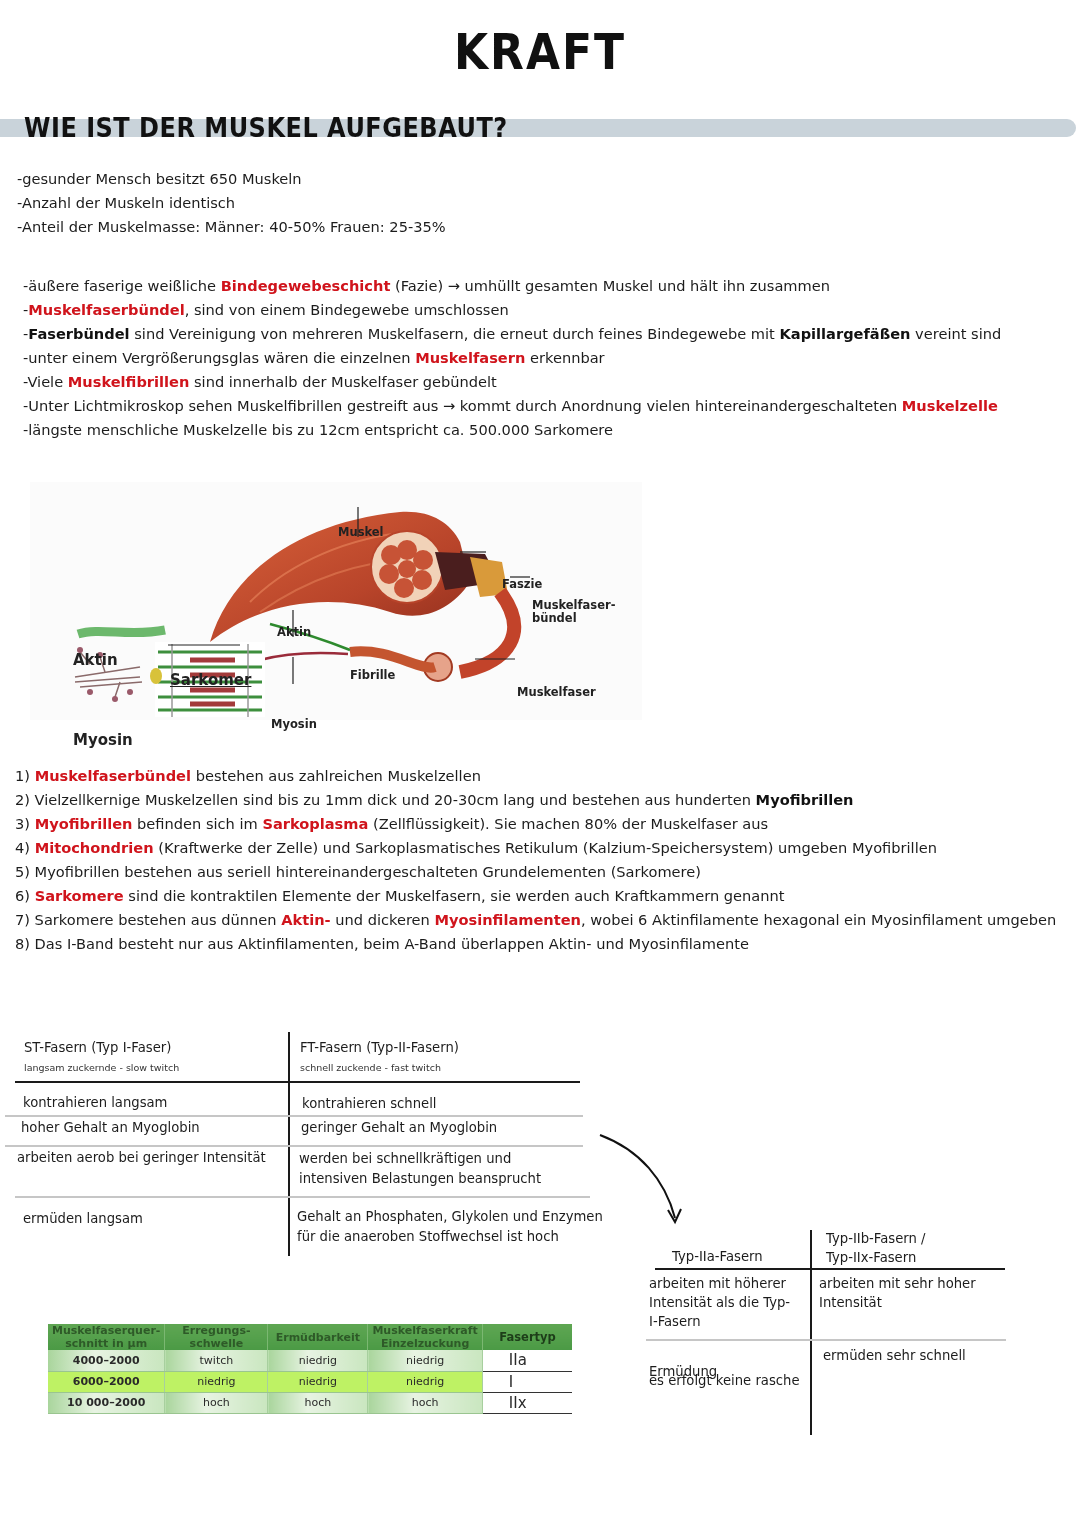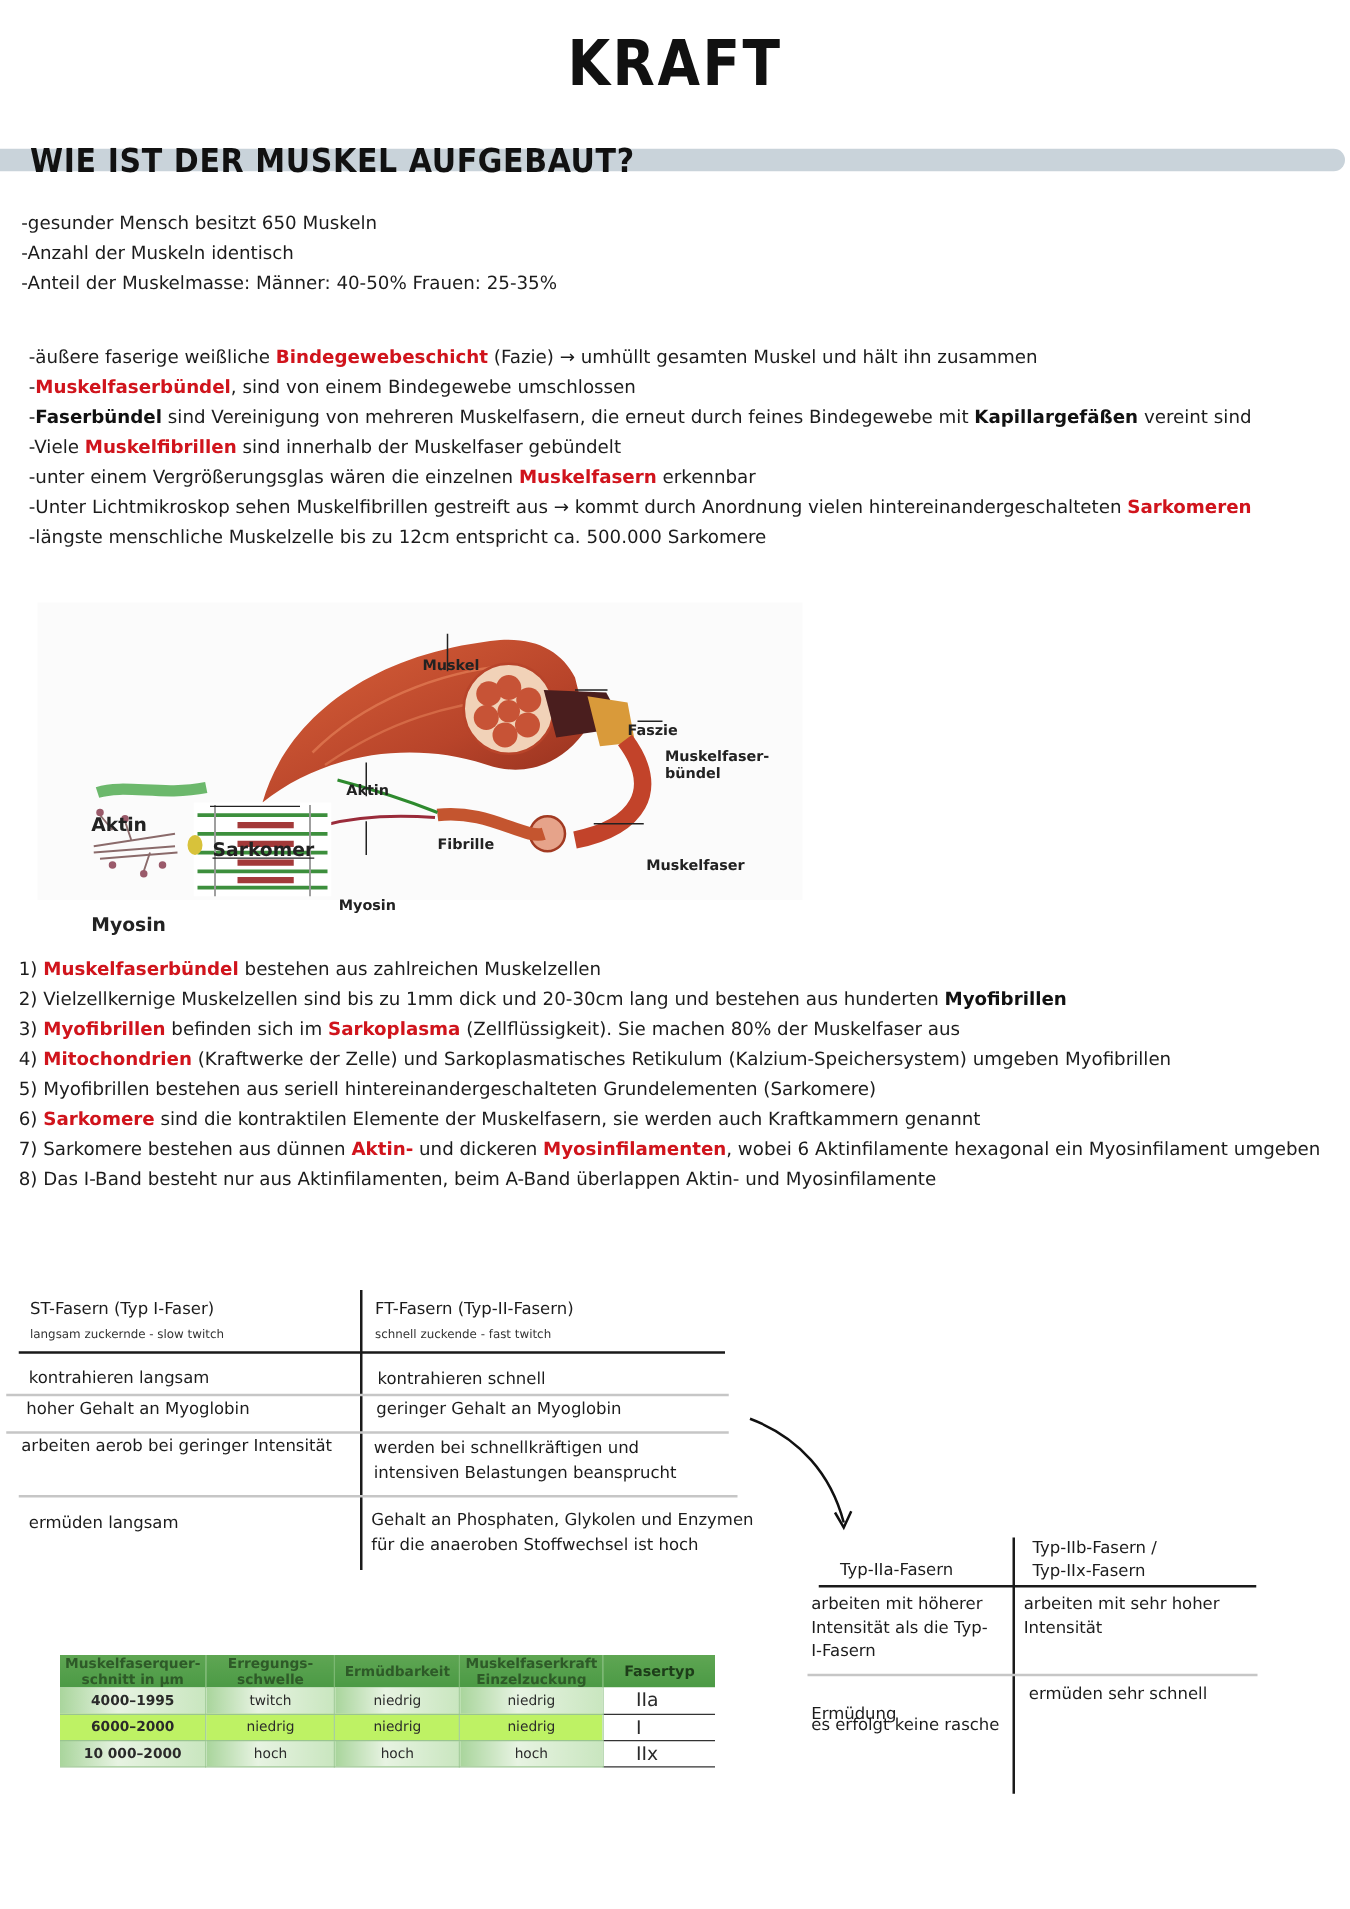--- a/index.html
+++ b/index.html
@@ -46,23 +46,23 @@
 <div class="abs txt block1">
   <span class="line">-gesunder Mensch besitzt 650 Muskeln</span>
   <span class="line">-Anzahl der Muskeln identisch</span>
   <span class="line">-Anteil der Muskelmasse: Männer: 40-50%   Frauen: 25-35%</span>
 </div>
 
 <div class="abs txt block2">
     <span class="line"><span>-äußere faserige weißliche </span><span class="red">Bindegewebeschicht</span><span> (Fazie) → umhüllt gesamten Muskel und hält ihn zusammen</span></span>
     <span class="line"><span>-</span><span class="red">Muskelfaserbündel</span><span>, sind von einem Bindegewebe umschlossen</span></span>
     <span class="line"><span>-</span><span class="bold">Faserbündel</span><span> sind Vereinigung von mehreren Muskelfasern, die erneut durch feines Bindegewebe mit </span><span class="bold">Kapillargefäßen</span><span> vereint sind</span></span>
+    <span class="line"><span>-unter einem Vergrößerungsglas wären die einzelnen </span><span class="red">Muskelfasern</span><span> erkennbar</span></span>
     <span class="line"><span>-Viele </span><span class="red">Muskelfibrillen</span><span> sind innerhalb der Muskelfaser gebündelt</span></span>
-    <span class="line"><span>-unter einem Vergrößerungsglas wären die einzelnen </span><span class="red">Muskelfasern</span><span> erkennbar</span></span>
-    <span class="line"><span>-Unter Lichtmikroskop sehen Muskelfibrillen gestreift aus → kommt durch Anordnung vielen hintereinandergeschalteten </span><span class="red">Sarkomeren</span></span>
+    <span class="line"><span>-Unter Lichtmikroskop sehen Muskelfibrillen gestreift aus → kommt durch Anordnung vielen hintereinandergeschalteten </span><span class="red">Muskelzelle</span></span>
     <span class="line"><span>-längste menschliche Muskelzelle bis zu 12cm entspricht ca. 500.000 Sarkomere</span></span>
   </div>
 
 <div class="abs diagram">
   <svg width="612" height="238" viewBox="0 0 612 238">
     <defs>
       <linearGradient id="mg" x1="0" y1="0" x2="1" y2="1">
         <stop offset="0" stop-color="#d9623a"></stop>
           <stop offset="0.6" stop-color="#b8442a"></stop>
           <stop offset="1" stop-color="#8e2d1c"></stop>
@@ -216,21 +216,21 @@
     <tr>
       <th style="width:98px;"><span>Muskelfaserquer-</span><br><span>schnitt in µm</span></th>
       <th style="width:103px;"><span>Erregungs-</span><br><span>schwelle</span></th>
       <th style="width:100px;"><span>Ermüdbarkeit</span></th>
       <th style="width:100px;"><span>Muskelfaserkraft</span><br><span>Einzelzuckung</span></th>
       <th class="ft" style="width:90px;border-right:none;"><span>Fasertyp</span></th>
     </tr>
   </thead>
   <tbody>
     <tr class="g">
-      <td class="c0">4000–1995</td>
+      <td class="c0">4000–2000</td>
       <td>twitch</td>
       <td>niedrig</td>
       <td>niedrig</td>
       <td class="hand">IIa</td>
     </tr>
     <tr class="w">
       <td class="c0">6000–2000</td>
       <td>niedrig</td>
       <td>niedrig</td>
       <td>niedrig</td>

